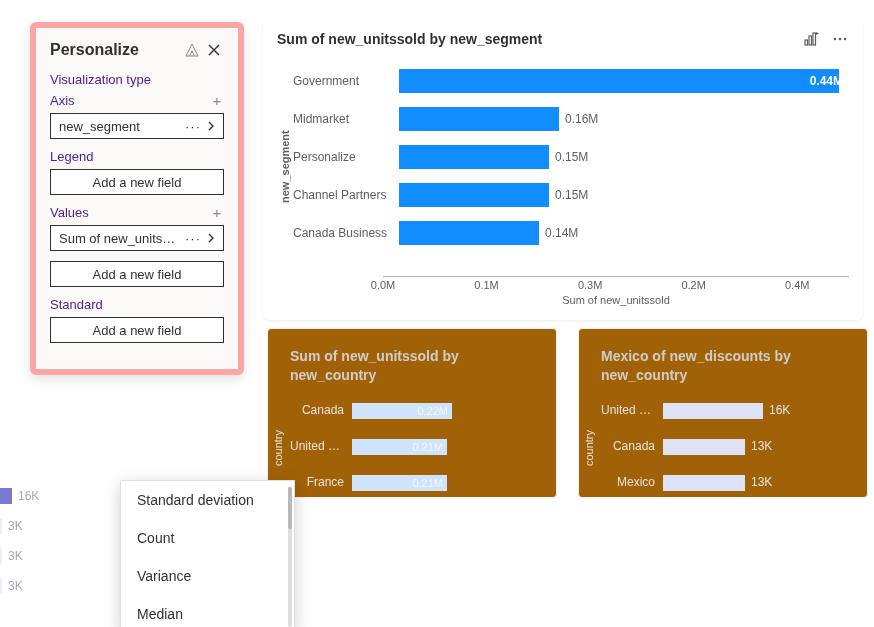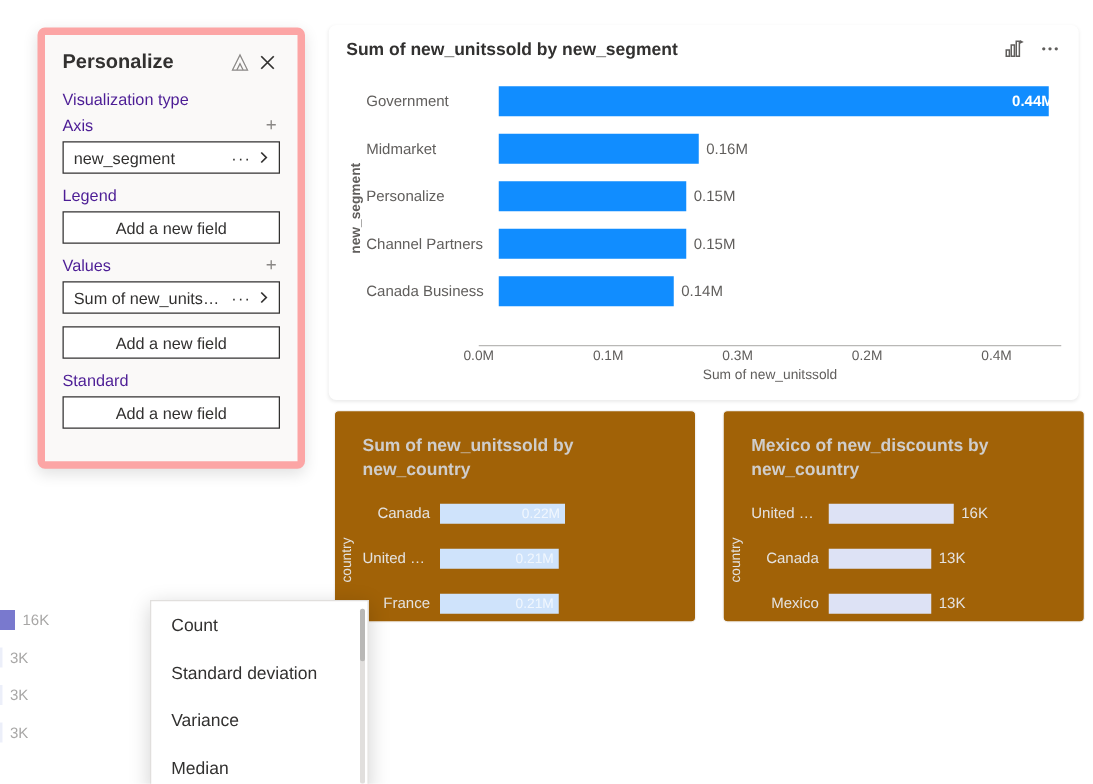--- a/index.html
+++ b/index.html
@@ -271,19 +271,19 @@
         <div class="field-label">Standard</div>
       </div>
     <div class="add-well">
         <span>Add a new field</span>
       </div>
   </div>
 
   <div class="ctx" id="ctx">
     <div class="ctx-scroll"></div>
     <div class="ctx-thumb"></div>
-  <div class="ctx-item">Count</div>
-      <div class="ctx-item">Standard deviation</div>
+  <div class="ctx-item">Standard deviation</div>
+      <div class="ctx-item">Count</div>
       <div class="ctx-item">Variance</div>
       <div class="ctx-item">Median</div>
     </div>
 
 </div>
 
 </body></html>

